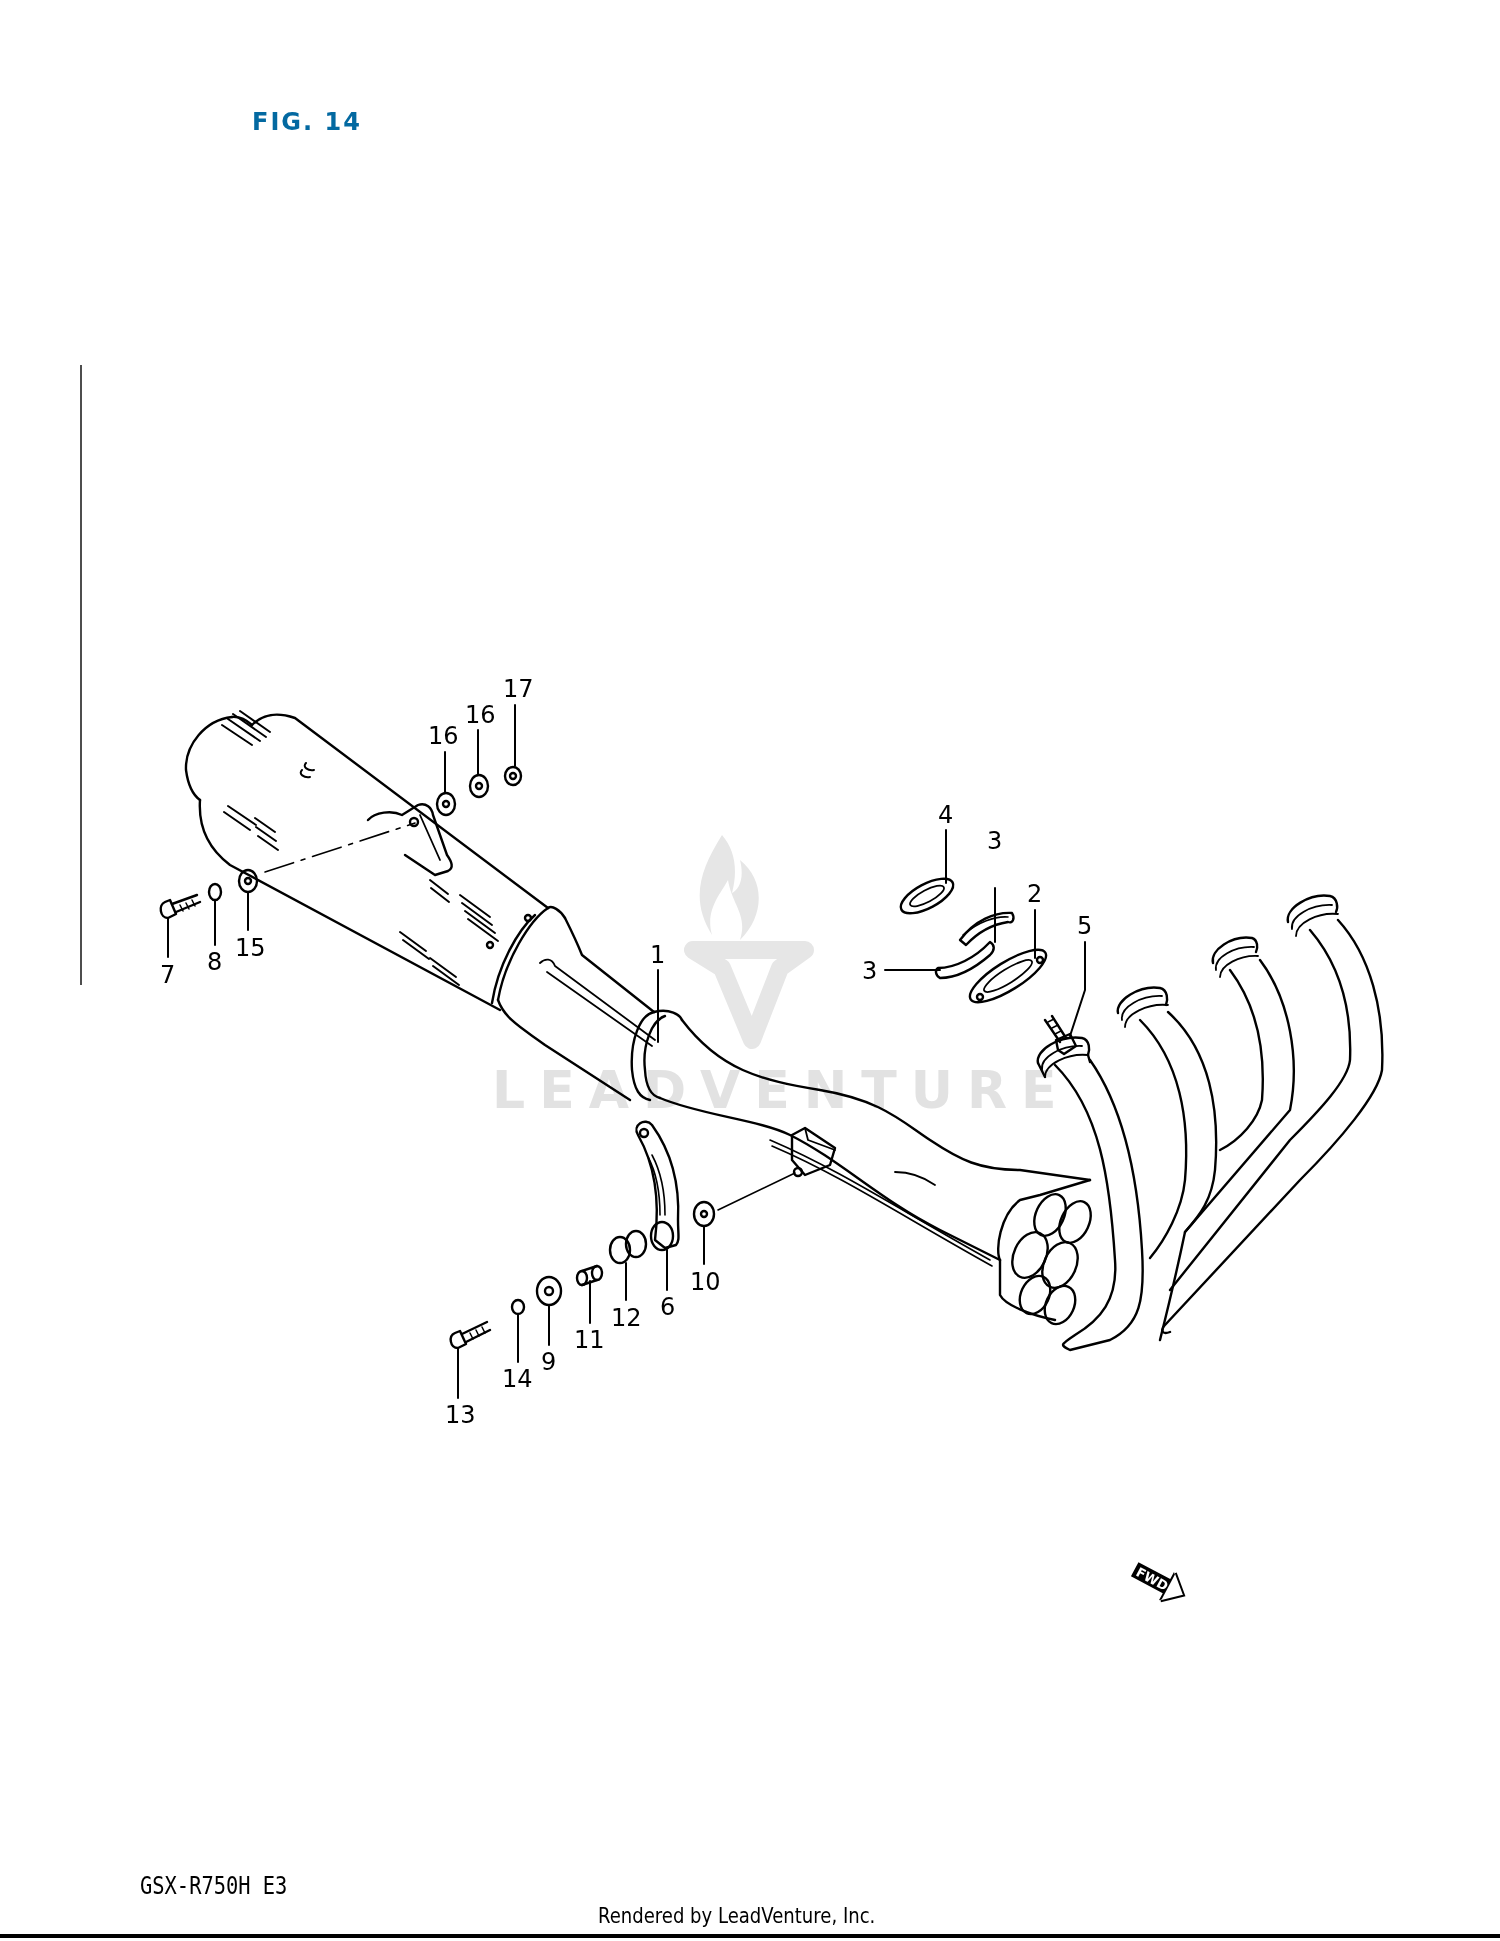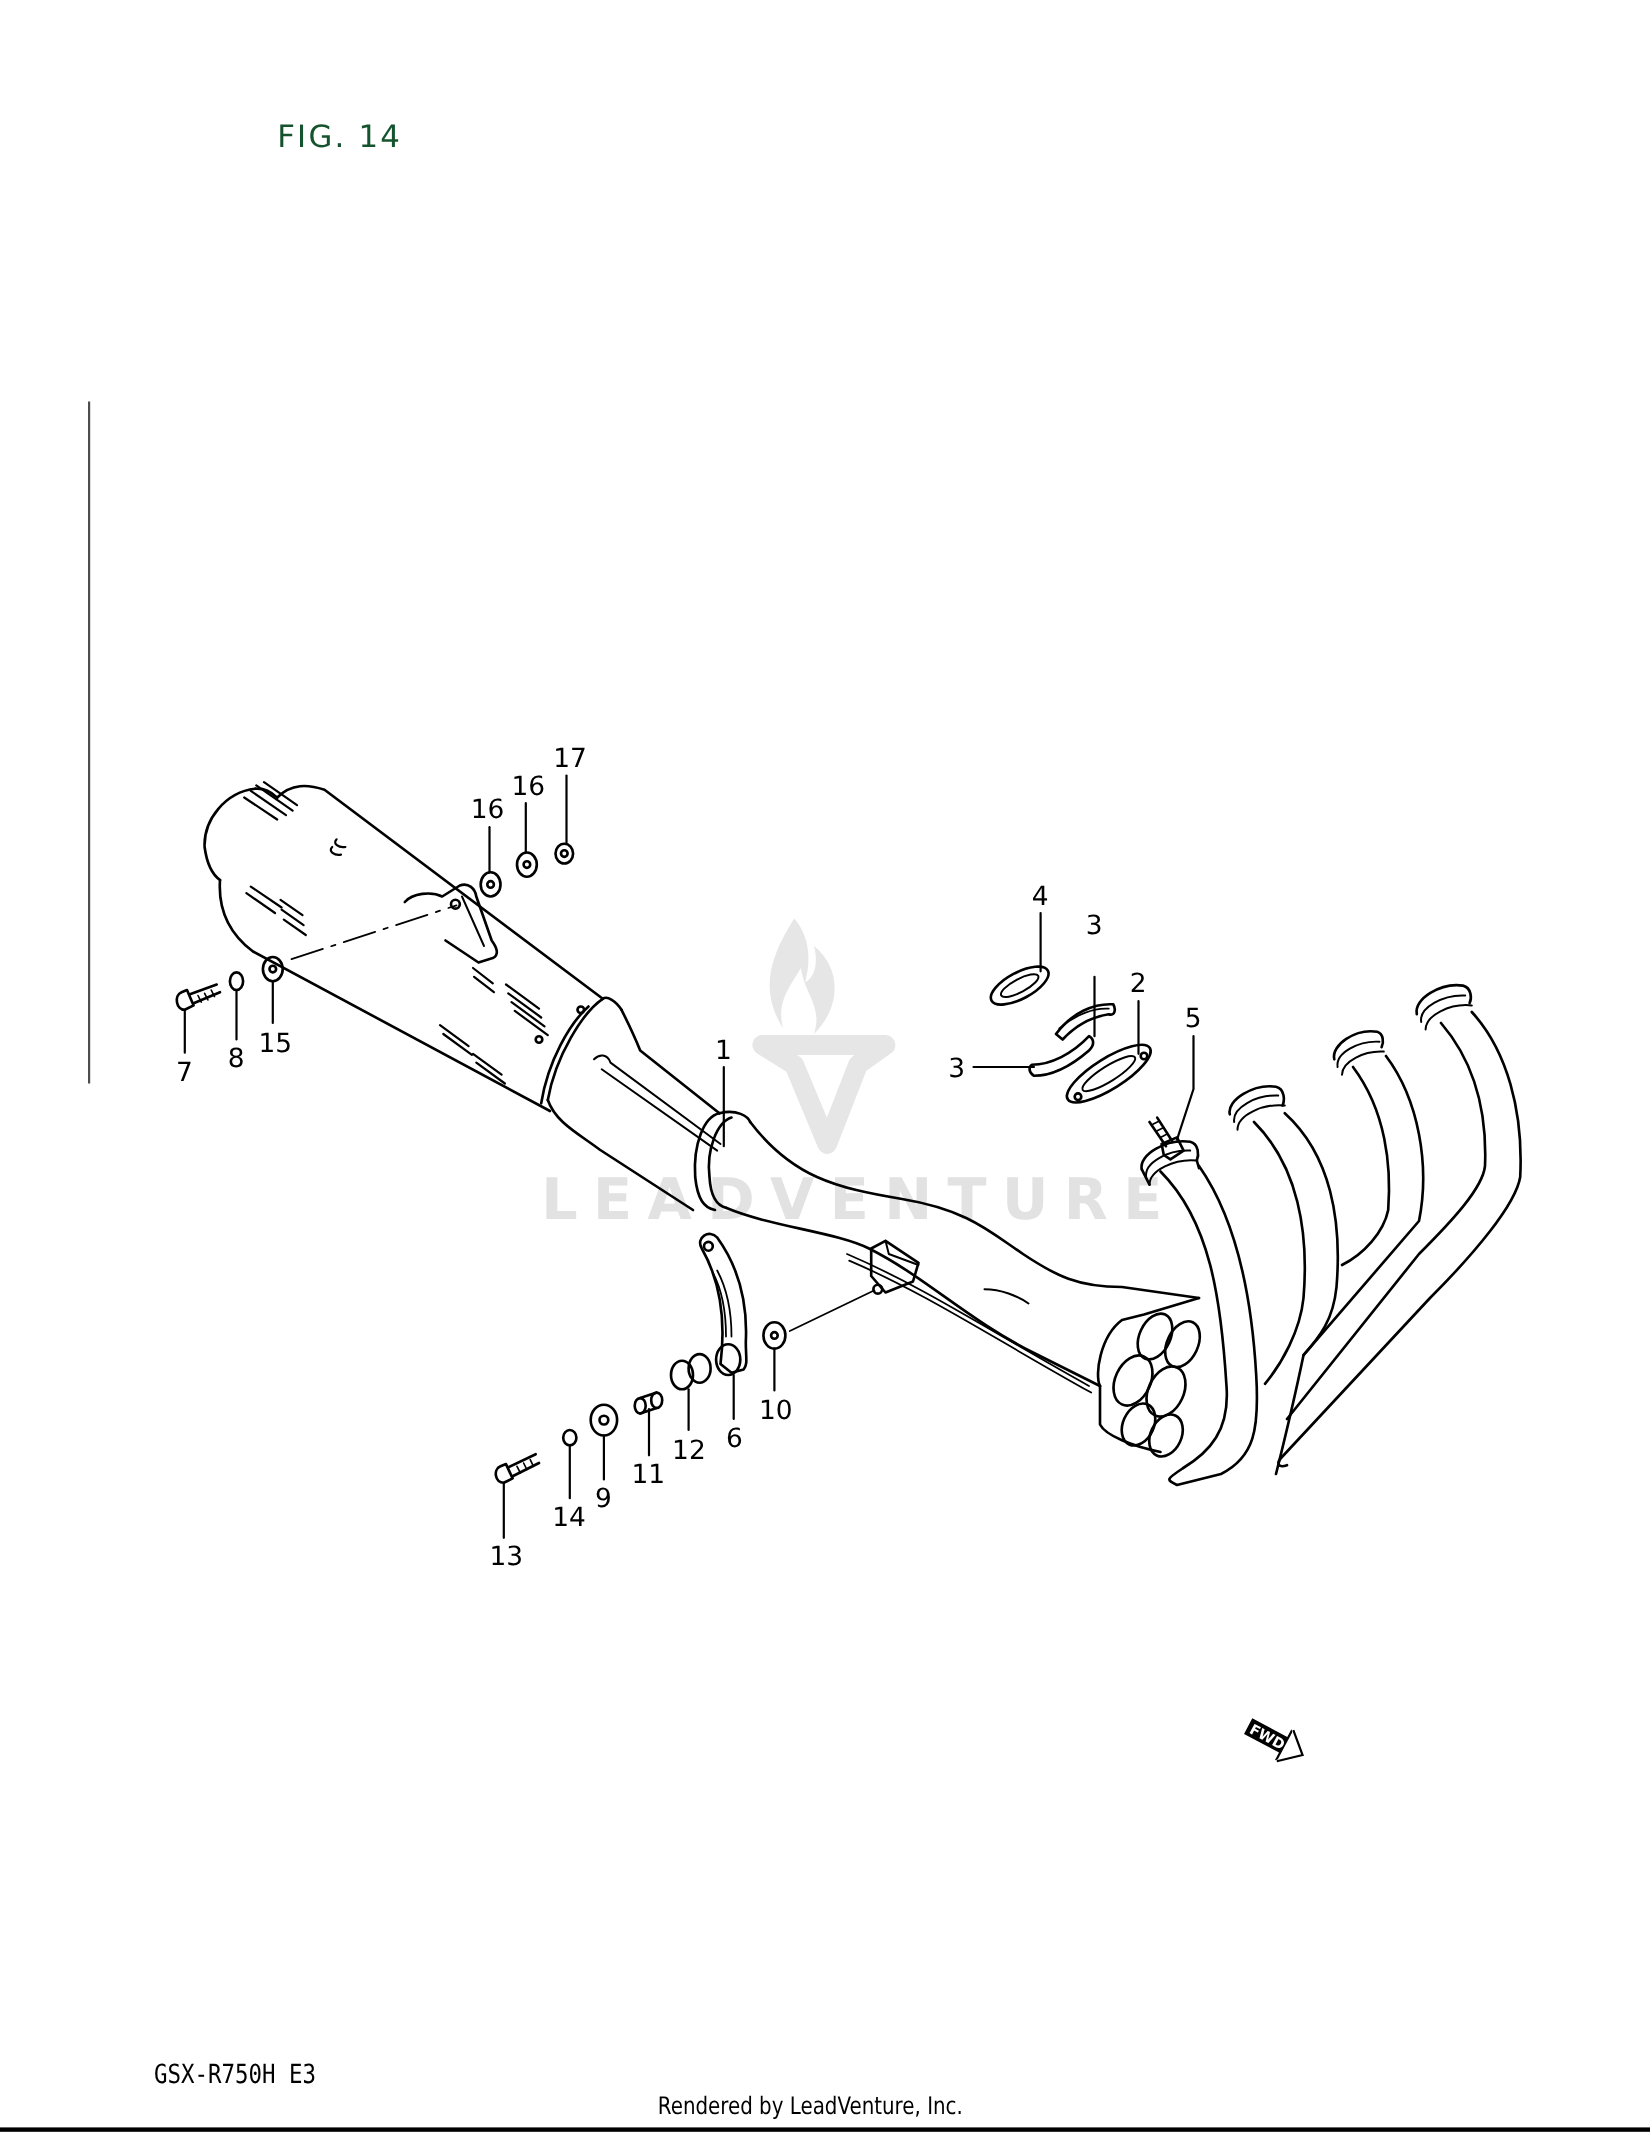--- a/index.html
+++ b/index.html
@@ -1,17 +1,17 @@
 <!DOCTYPE html>
 <html><head>
 <meta charset="utf-8">
 <style>
   html, body { margin:0; padding:0; background:#ffffff; }
   body { width:1500px; height:1941px; position:relative; overflow:hidden; font-family:"Liberation Sans", sans-serif; }
-  .fig-title { position:absolute; left:252px; top:108px; font-family:"DejaVu Sans", sans-serif; font-weight:normal; font-size:28px; letter-spacing:2px; color:#14532d; }
+  .fig-title { position:absolute; left:252px; top:108px; font-family:"DejaVu Sans", sans-serif; font-weight:bold; font-size:24px; letter-spacing:2px; color:#0369a1; }
   .model { position:absolute; left:140px; top:1872px; font-family:"DejaVu Sans Mono", monospace; font-size:24px; color:#000; transform:scaleX(0.85); transform-origin:left; }
   .rendered { position:absolute; left:598px; top:1903px; font-family:"DejaVu Sans", sans-serif; font-size:22px; color:#000; transform:scaleX(0.82); transform-origin:left; }
   .bottom-rule { position:absolute; left:0; top:1934px; width:1500px; height:4px; background:#000; }
   .left-rule { position:absolute; left:80px; top:365px; width:2px; height:620px; background:#222; opacity:.8; }
   svg.diagram { position:absolute; left:0; top:0; }
   .lbl { font-family:"DejaVu Sans", sans-serif; font-size:24px; fill:#000; }
   .wm-text { font-family:"DejaVu Sans", sans-serif; font-size:52px; font-weight:bold; letter-spacing:14px; fill:#e2e2e2; }
   .fwd { position:absolute; left:1128px; top:1560px; }
 </style>
 </head>

